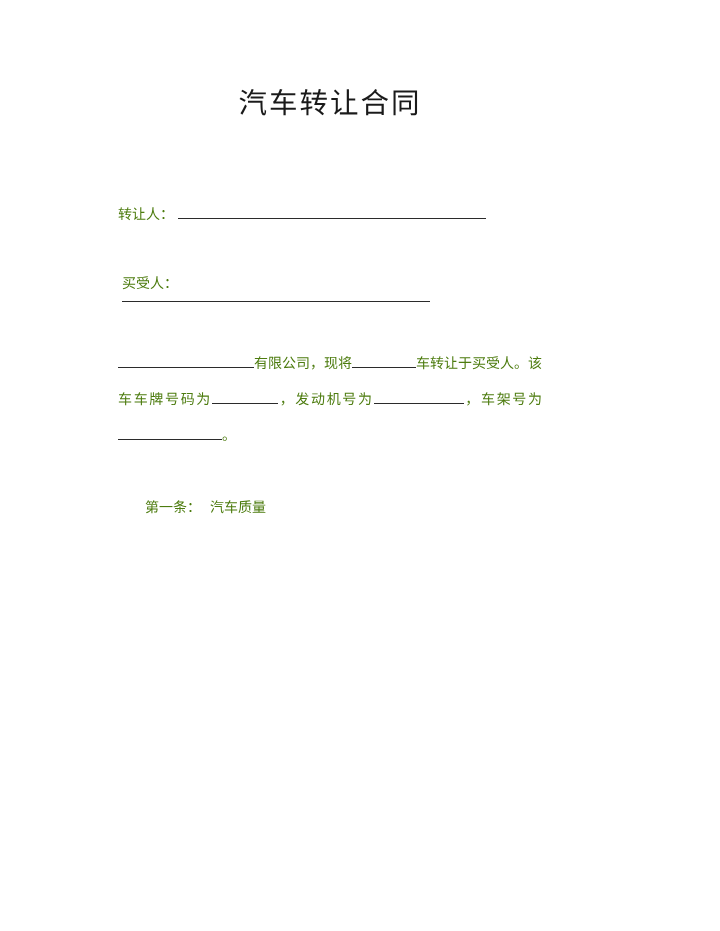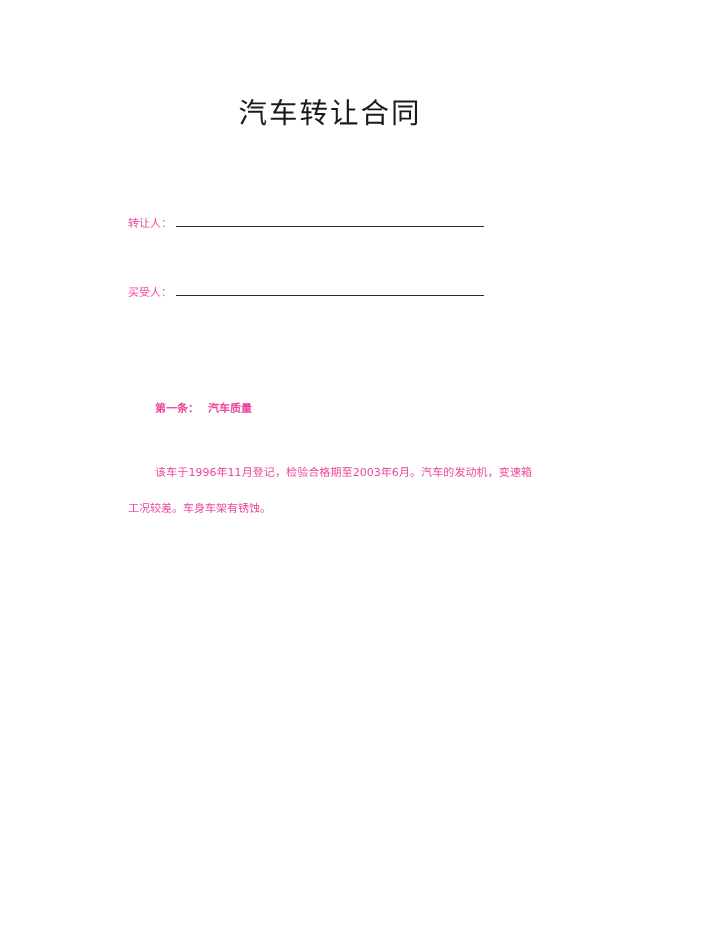--- a/index.html
+++ b/index.html
@@ -15,55 +15,55 @@
     color: #231f20;
     position: relative;
     overflow: hidden;
     -webkit-font-smoothing: antialiased;
   }
 
   .page {
     width: 660px;
     height: 931px;
     box-sizing: border-box;
-    padding: 10px;
+    padding: 0;
     position: relative;
   }
 
   
   .doc-title {
     text-align: center;
     font-size: 28.5px;
     font-weight: 400;
     letter-spacing: 2px;
     color: #1a1a1a;
     margin: 0;
     padding-top: 86px;
     line-height: 1.25;
   }
 
   
   .body-area {
     margin-top: 74px;
     padding-left: 118px;
     padding-right: 118px;
-    font-size: 11px;
+    font-size: 14px;
     line-height: 36px;
-    color: #ec4899;
+    color: #4d7c0f;
   }
 
   .party-line {
     white-space: nowrap;
     margin: 0;
     height: 36px;
     line-height: 36px;
     display: flex;
     align-items: baseline;
   }
-  .party-line.second { margin-top: 33px; }
+  .party-line.second { margin-top: 33px; flex-direction: column; }
 
   .party-label { flex: 0 0 auto; }
 
   .fill {
     display: inline-block;
     border-bottom: 1px solid #2b2b2b;
     height: 13px;
     vertical-align: baseline;
   }
   .fill.party-blank { width: 308px; margin-left: 4px; }
@@ -85,21 +85,20 @@
   .fill.f-engine  { width: 90px; }
   .fill.f-vin     { width: 104px; }
   .fill.f-amount  { width: 108px; }
 
   .indent { display: inline-block; width: 27px; }
 
   .clause-title {
     margin: 0;
     line-height: 36px;
     white-space: nowrap;
-    font-weight: bold;
   }
   .clause-title .gap { display: inline-block; width: 9px; }
 
   .para-justified {
     margin: 0;
     line-height: 36px;
     text-align: justify;
     text-justify: inter-ideograph;
   }
 </style>
@@ -117,33 +116,33 @@
       <span class="fill party-blank"></span>
     </div>
 
     <div class="party-line second">
       <span class="party-label">买受人：</span>
       <span class="fill party-blank"></span>
     </div>
 
     <div class="block-gap-lg"></div>
 
+    <p class="para">
+      <span class="fill f-company"></span><span>有限公司，现将</span><span class="fill f-car"></span><span>车转让于买受人。该车车牌号码为</span><span class="fill f-plate"></span><span>，发动机号为</span><span class="fill f-engine"></span><span>，车架号为</span><span class="fill f-vin"></span><span>。</span>
+    </p>
 
 
     <div class="block-gap-md"></div>
 
     <p class="clause-title">
       <span class="indent"></span><span>第一条：</span><span class="gap"></span><span>汽车质量</span>
     </p>
 
     <div class="block-gap-sm"></div>
 
-    <p class="para-justified">
-      <span class="indent"></span><span>该车于1996年11月登记，检验合格期至2003年6月。汽车的发动机，变速箱工况较差。车身车架有锈蚀。</span>
-    </p>
 
     <div class="block-gap-md"></div>
 
 
     <div class="block-gap-sm"></div>
 
 
   </div>
 </div>
 

